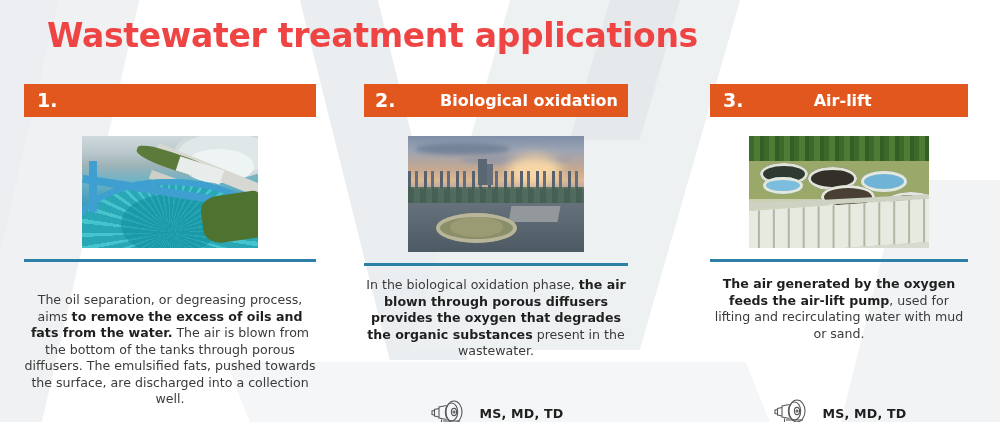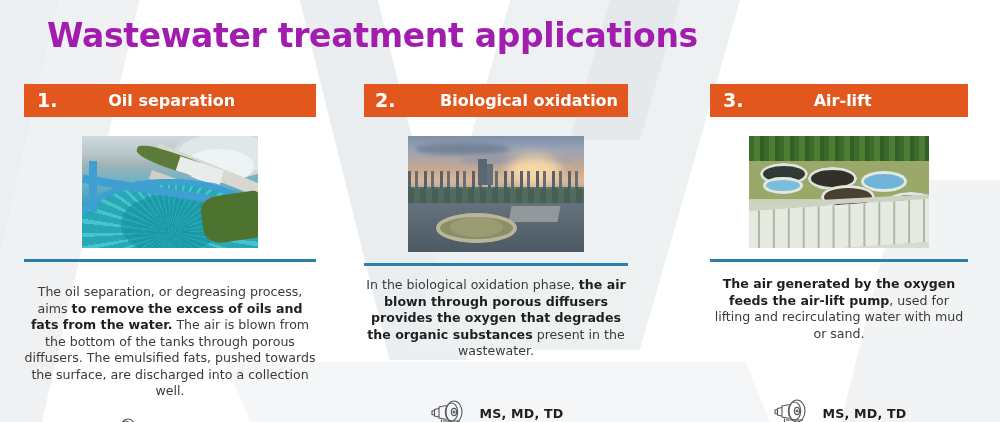--- a/index.html
+++ b/index.html
@@ -51,21 +51,21 @@
   .wm-bottom{
     left:250px;bottom:-60px;width:520px;height:120px;
     background:#f4f6f7;
     transform:skewX(22deg);
   }
 
   
   .title{
     position:absolute;left:47px;top:16px;
     font-size:33px;font-weight:bold;
-    color:#a21caf;
+    color:#ef4444;
     letter-spacing:-.3px;
     white-space:nowrap;
   }
 
   
   .cols{position:absolute;left:0;top:84px;width:1000px;}
   .col{position:absolute;top:0;}
   .col-1{left:24px;width:292px;}
   .col-2{left:364px;width:264px;}
   .col-3{left:710px;width:258px;}
@@ -169,21 +169,21 @@
   .ph3 .road{position:absolute;left:0;top:56%;width:100%;height:5px;background:#cdd2c3;transform:rotate(-3deg);}
 
   
   .rule{
     margin-top:11px;
     height:3px;background:#2d7fa8;
   }
 
   
   .body-txt{
-    margin-top:22px;
+    margin-top:30px;
     font-size:12.6px;
     line-height:16.5px;
     color:#3b3b3b;
     text-align:center;
   }
   .body-txt b{color:#1f1f1f;font-weight:bold;}
   .col-2 .body-txt{margin-top:11px;}
   .col-3 .body-txt{margin-top:14px;}
 
   
@@ -213,21 +213,20 @@
   <div class="wm wm-right"></div>
   <div class="wm wm-bottom"></div>
 
   <div class="title">Wastewater treatment applications</div>
 
   <div class="cols">
 
     <div class="col col-1">
       <div class="hdr">
         <span class="hdr-num">1.</span>
-        <span class="hdr-label">Oil separation</span>
       </div>
       <div class="photo-wrap">
         <div class="photo ph1">
           <div class="tankR"></div>
             <div class="tankR2"></div>
           <div class="road"></div>
             <div class="road2"></div>
           <div class="grass"></div>
             <div class="bld"></div>
           <div class="tank"></div>

